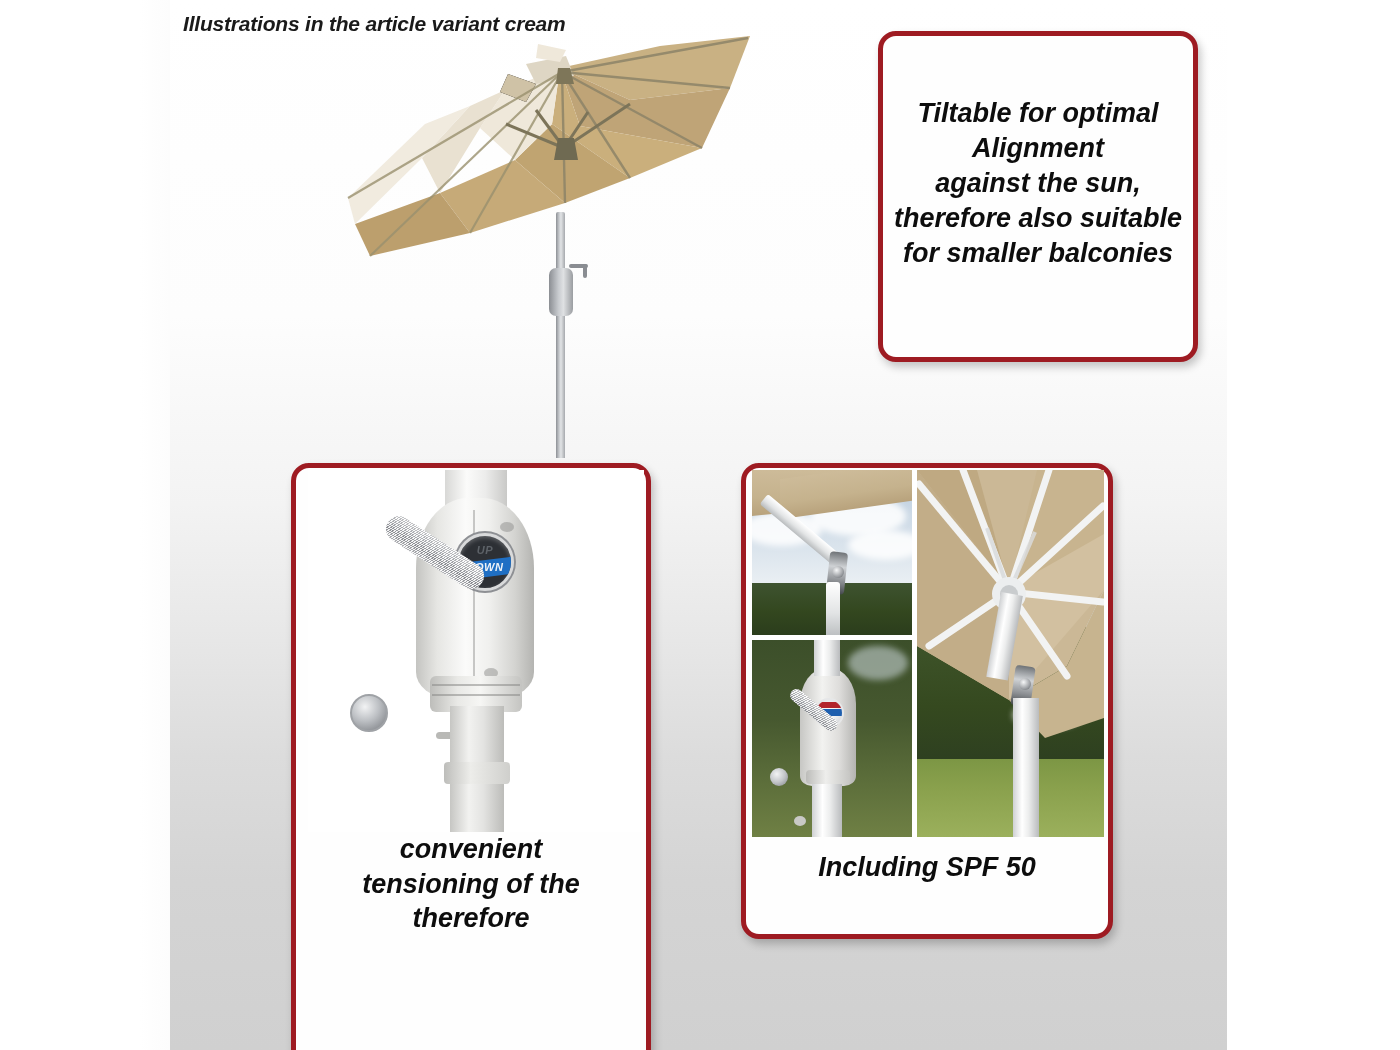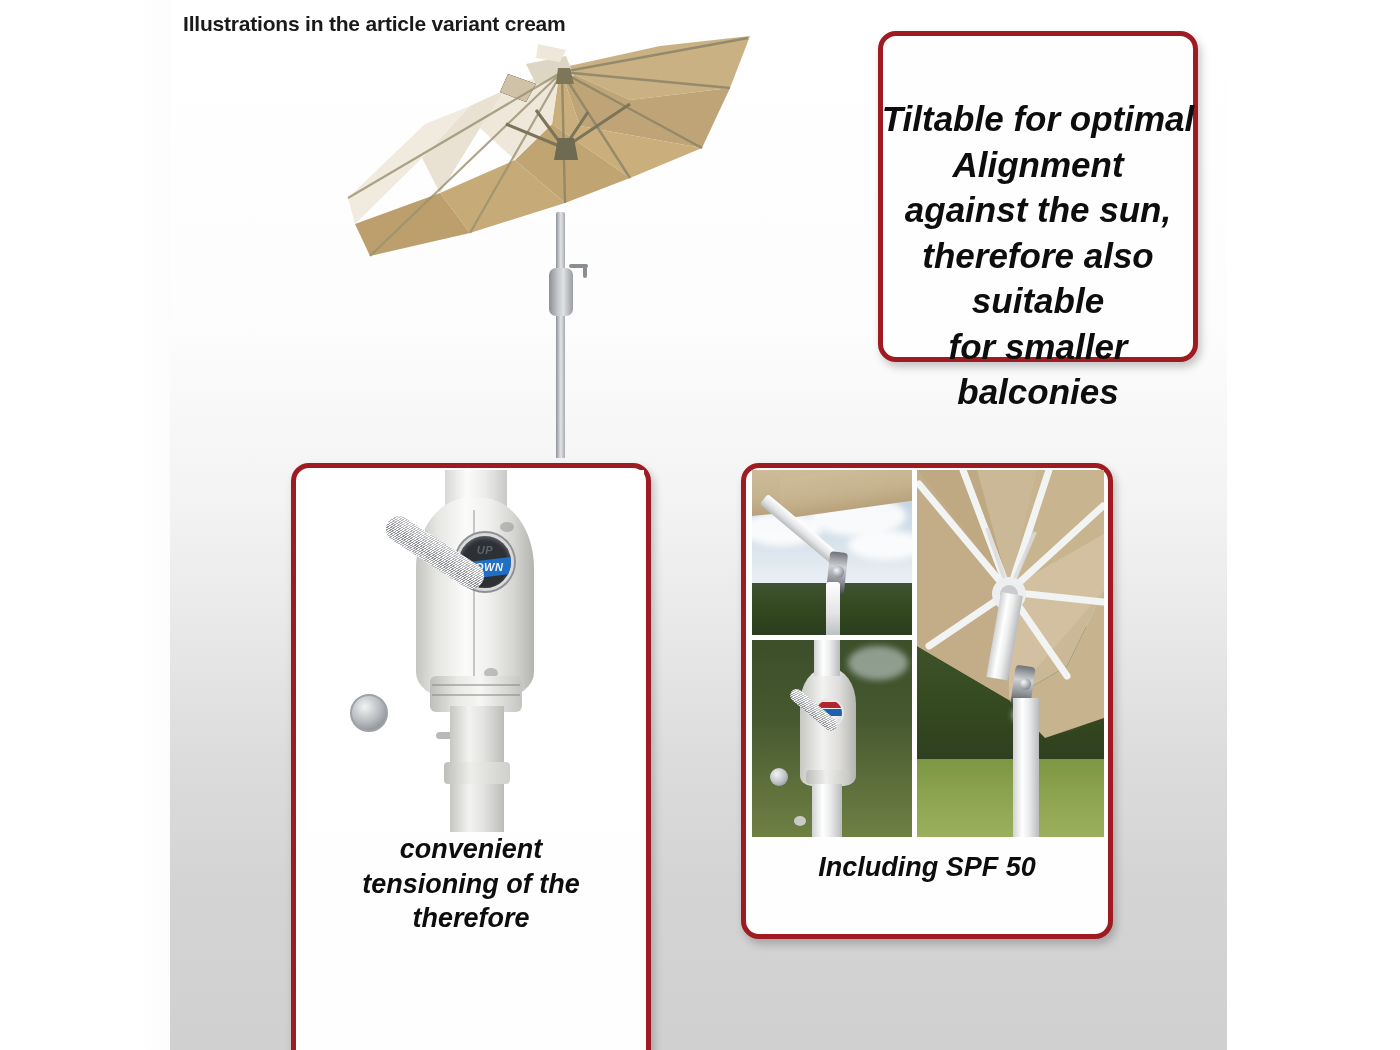--- a/index.html
+++ b/index.html
@@ -45,20 +45,21 @@
     background: linear-gradient(to right, #ffffff 0%, #fbfbfb 100%);
   }
 
   
   .heading {
     position: absolute;
     left: 183px;
     top: 12px;
     font-size: 21px;
     font-weight: bold;
+    font-style: italic;
     color: #1a1a1a;
     letter-spacing: -0.2px;
     white-space: nowrap;
   }
 
   
   .card {
     position: absolute;
     background: #fefefe;
     border: 5px solid #9e1b22;
@@ -73,21 +74,21 @@
     top: 31px;
     width: 320px;
     height: 331px;
   }
   .card-tilt .card-text {
     position: absolute;
     left: -6px;
     top: 60px;
     width: 322px;
     text-align: center;
-    font-size: 35px;
+    font-size: 27px;
     font-weight: bold;
     font-style: italic;
     line-height: 1.30;
     color: #0d0d0d;
   }
 
   
   .card-crank {
     left: 291px;
     top: 463px;

